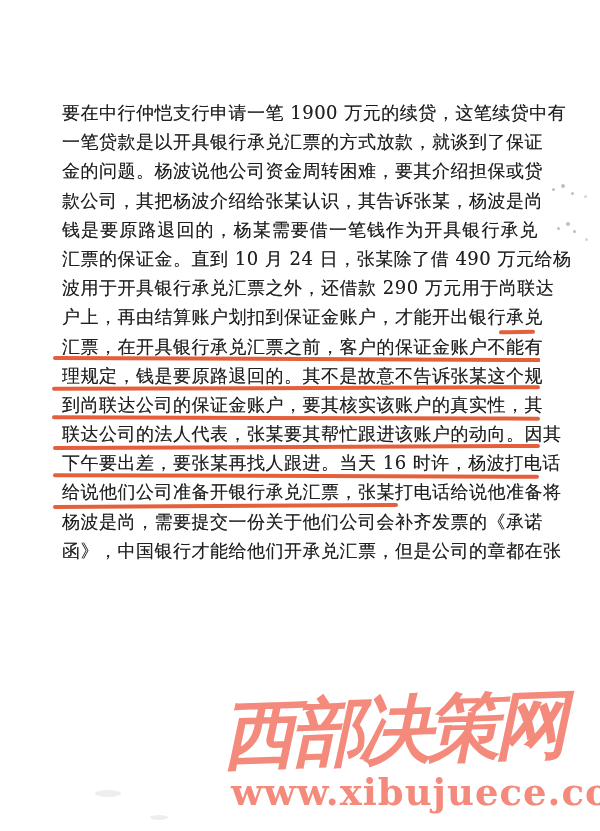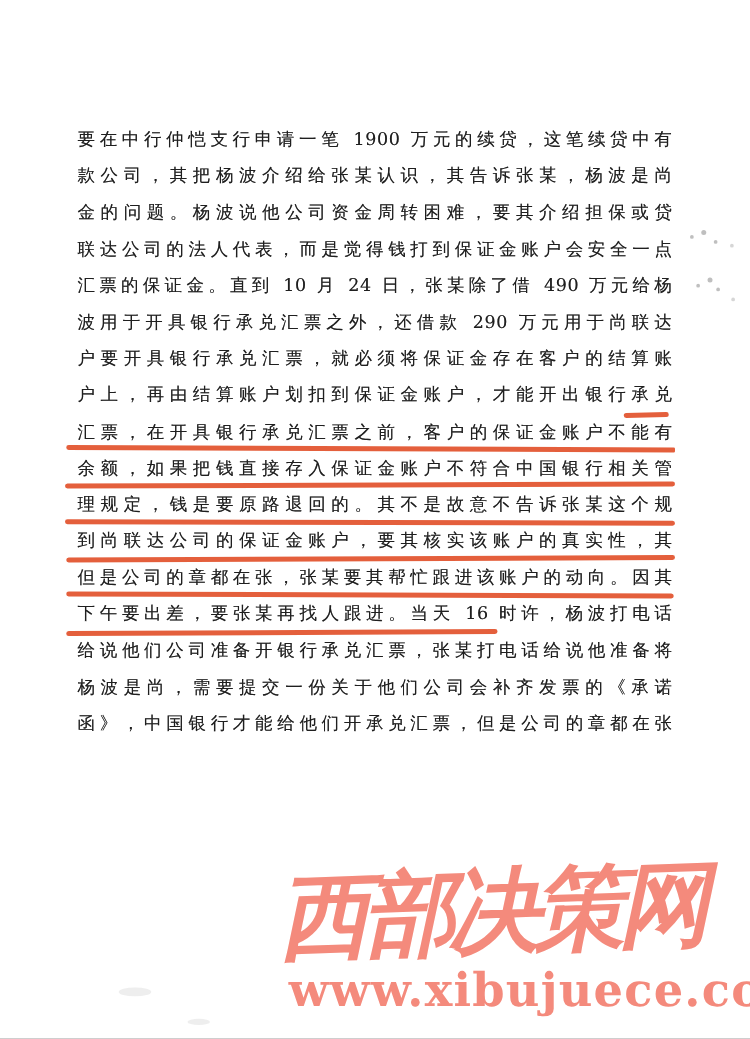--- a/index.html
+++ b/index.html
@@ -14,21 +14,21 @@
   }
   .textblock {
     position: absolute;
     left: 62px;
     top: 98px;
     width: 476px;
   }
   .line {
     height: 29.2px;
     line-height: 29.2px;
-    font-size: 14px;
+    font-size: 18px;
     color: #1f1f1f;
     text-align: justify;
     text-align-last: justify;
     white-space: nowrap;
     letter-spacing: 0.5px;
     text-shadow: 0 0 0.5px rgba(20,20,20,0.55);
   }
   .redline {
     position: absolute;
     height: 4px;
@@ -78,32 +78,31 @@
     border-radius: 50%;
   }
 </style>
 </head>
 <body>
 
 <div class="page">
 
   <div class="textblock">
     <div class="line">要在中行仲恺支行申请一笔 1900 万元的续贷，这笔续贷中有</div>
+    <div class="line">一笔贷款是以开具银行承兑汇票的方式放款，就谈到了保证</div>
+    <div class="line">金的问题。杨波说他公司资金周转困难，要其介绍担保或贷</div>
     <div class="line">款公司，其把杨波介绍给张某认识，其告诉张某，杨波是尚</div>
-    <div class="line">金的问题。杨波说他公司资金周转困难，要其介绍担保或贷</div>
-    <div class="line">联达公司的法人代表，而是觉得钱打到保证金账户会安全一点</div>
+    <div class="line">钱是要原路退回的，杨某需要借一笔钱作为开具银行承兑</div>
     <div class="line">汇票的保证金。直到 10 月 24 日，张某除了借 490 万元给杨</div>
     <div class="line">波用于开具银行承兑汇票之外，还借款 290 万元用于尚联达</div>
-    <div class="line">户要开具银行承兑汇票，就必须将保证金存在客户的结算账</div>
     <div class="line">户上，再由结算账户划扣到保证金账户，才能开出银行承兑</div>
     <div class="line">汇票，在开具银行承兑汇票之前，客户的保证金账户不能有</div>
-    <div class="line">余额，如果把钱直接存入保证金账户不符合中国银行相关管</div>
     <div class="line">理规定，钱是要原路退回的。其不是故意不告诉张某这个规</div>
     <div class="line">到尚联达公司的保证金账户，要其核实该账户的真实性，其</div>
-    <div class="line">但是公司的章都在张，张某要其帮忙跟进该账户的动向。因其</div>
+    <div class="line">联达公司的法人代表，张某要其帮忙跟进该账户的动向。因其</div>
     <div class="line">下午要出差，要张某再找人跟进。当天 16 时许，杨波打电话</div>
     <div class="line">给说他们公司准备开银行承兑汇票，张某打电话给说他准备将</div>
     <div class="line">杨波是尚，需要提交一份关于他们公司会补齐发票的《承诺</div>
     <div class="line">函》，中国银行才能给他们开承兑汇票，但是公司的章都在张</div>
   </div>
 
   <div class="redline" style="left:499px; top:330px; width:36px; transform:rotate(-1.2deg);"></div>
   <div class="redline" style="left:53px; top:357px; width:487px; transform:rotate(0.25deg); border-radius:4px 2px 2px 4px;"></div>
   <div class="redline" style="left:52px; top:386px; width:488px; transform:rotate(-0.2deg);"></div>
   <div class="redline" style="left:52px; top:416px; width:488px; transform:rotate(0.15deg);"></div>

